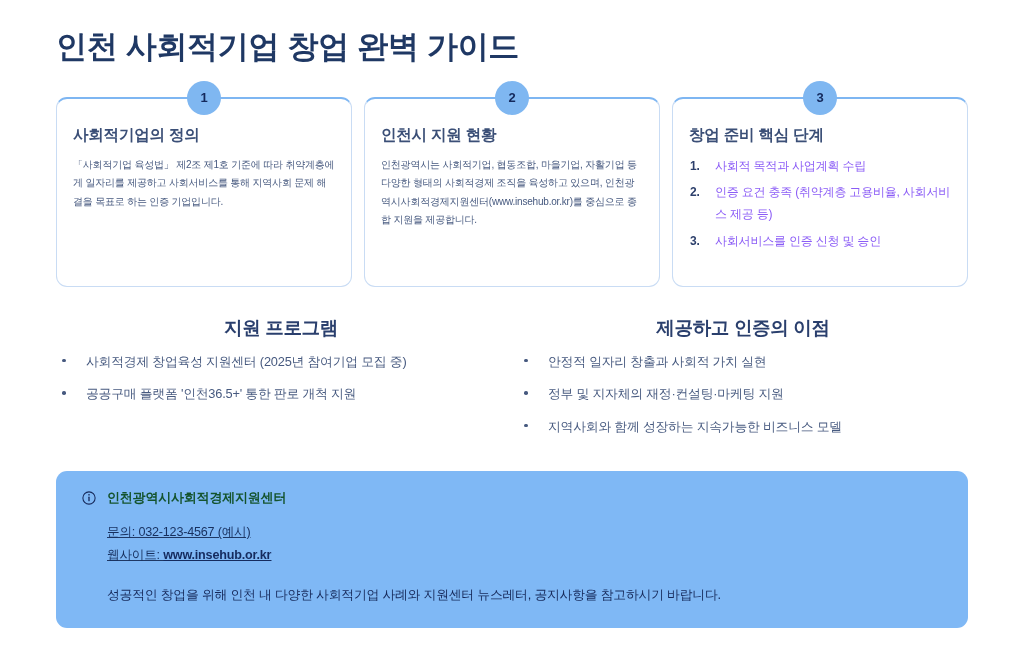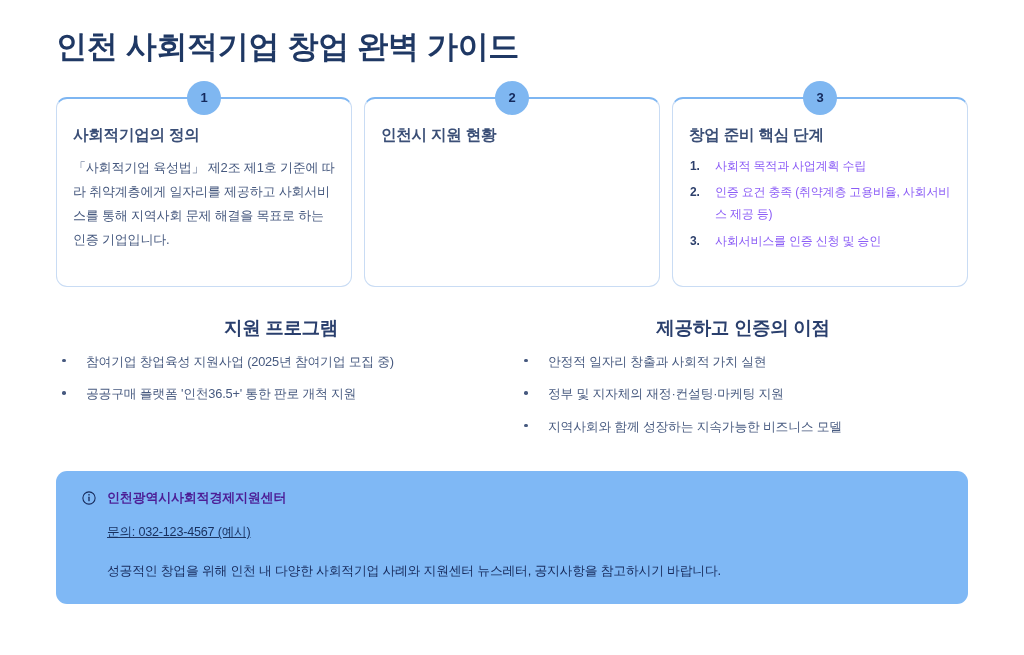--- a/index.html
+++ b/index.html
@@ -70,21 +70,21 @@
   }
   .card-title {
     margin: 0 0 10px 0;
     font-size: 15.5px;
     font-weight: bold;
     color: #3b4f77;
     letter-spacing: -0.2px;
   }
   .card-body {
     margin: 0;
-    font-size: 13px;
+    font-size: 10px;
     line-height: 1.85;
     color: #46597f;
     letter-spacing: -0.2px;
   }
   .card-olist {
     margin: 0;
     padding: 0;
     list-style: none;
     counter-reset: stepc;
   }
@@ -164,21 +164,21 @@
   }
   .info-icon {
     flex: 0 0 auto;
     width: 14px;
     height: 14px;
     display: block;
   }
   .info-title {
     font-size: 13px;
     font-weight: bold;
-    color: #4c1d95;
+    color: #14532d;
     letter-spacing: -0.2px;
   }
   .info-lines {
     margin: 14px 0 0 25px;
     text-decoration: underline;
   }
   .info-line {
     font-size: 12.6px;
     line-height: 1.85;
     color: #17305f;
@@ -208,40 +208,41 @@
 
     <div class="card">
       <div class="card-badge">1</div>
       <h2 class="card-title">사회적기업의 정의</h2>
       <p class="card-body">「사회적기업 육성법」 제2조 제1호 기준에 따라 취약계층에게 일자리를 제공하고 사회서비스를 통해 지역사회 문제 해결을 목표로 하는 인증 기업입니다.</p>
     </div>
 
     <div class="card">
       <div class="card-badge">2</div>
       <h2 class="card-title">인천시 지원 현황</h2>
+      <p class="card-body">인천광역시는 사회적기업, 협동조합, 마을기업, 자활기업 등 다양한 형태의 사회적경제 조직을 육성하고 있으며, 인천광역시사회적경제지원센터(www.insehub.or.kr)를 중심으로 종합 지원을 제공합니다.</p>
     </div>
 
     <div class="card">
       <div class="card-badge">3</div>
       <h2 class="card-title">창업 준비 핵심 단계</h2>
       <ol class="card-olist">
         <li>사회적 목적과 사업계획 수립</li>
         <li>인증 요건 충족 (취약계층 고용비율, 사회서비스 제공 등)</li>
         <li>사회서비스를 인증 신청 및 승인</li>
       </ol>
     </div>
 
   </div>
 
   <div class="columns">
 
     <div class="column">
       <h2 class="column-title">지원 프로그램</h2>
       <ul class="bullets">
-        <li>참여기업 창업육성 지원사업 (2025년 참여기업 모집 중)</li>
+        <li>사회적경제 창업육성 지원센터 (2025년 참여기업 모집 중)</li>
         <li>공공구매 플랫폼 '인천36.5+' 통한 판로 개척 지원</li>
       </ul>
     </div>
 
     <div class="column">
       <h2 class="column-title">제공하고 인증의 이점</h2>
       <ul class="bullets">
         <li>안정적 일자리 창출과 사회적 가치 실현</li>
         <li>정부 및 지자체의 재정·컨설팅·마케팅 지원</li>
         <li>지역사회와 함께 성장하는 지속가능한 비즈니스 모델</li>
@@ -256,19 +257,22 @@
       <svg class="info-icon" viewBox="0 0 16 16">
         <circle cx="8" cy="8" r="7" fill="none" stroke="#16295a" stroke-width="1.2"></circle>
         <circle cx="8" cy="4.4" r="0.95" fill="#16295a"></circle>
         <rect x="7.25" y="6.4" width="1.5" height="5.2" rx="0.6" fill="#16295a"></rect>
       </svg>
       <div class="info-title">인천광역시사회적경제지원센터</div>
     </div>
 
     <div class="info-lines">
       <div class="info-line">문의: 032-123-4567 (예시)</div>
+      <div class="info-line">
+        <span>웹사이트: </span><a class="info-link" href="#">www.insehub.or.kr</a>
+      </div>
     </div>
 
     <div class="info-footnote">성공적인 창업을 위해 인천 내 다양한 사회적기업 사례와 지원센터 뉴스레터, 공지사항을 참고하시기 바랍니다.</div>
 
   </div>
 
 </div>
 
 </body></html>

